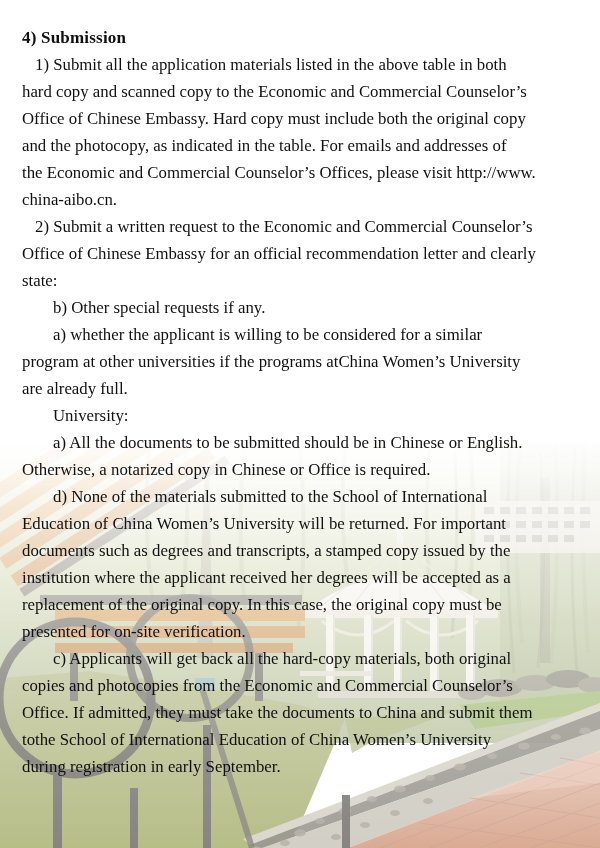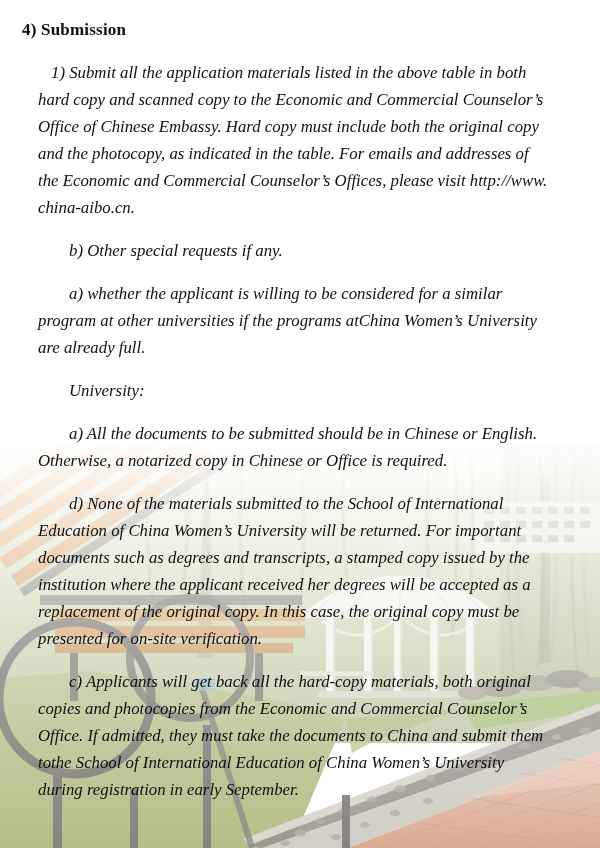--- a/index.html
+++ b/index.html
@@ -16,24 +16,24 @@
       rgba(255,255,255,0.90) 25px,
       rgba(255,255,255,0.78) 60px,
       rgba(255,255,255,0.66) 110px,
       rgba(255,255,255,0.54) 170px,
       rgba(255,255,255,0.45) 240px,
       rgba(255,255,255,0.38) 320px,
       rgba(255,255,255,0.33) 405px);}
 
   
   .content{position:absolute;left:0;top:0;width:600px;height:848px;
-           padding:16px 10px 0 22px;box-sizing:border-box;
+           padding:24px 10px 0 22px;box-sizing:border-box;
            font-size:16.8px;line-height:27px;color:#101010;z-index:3;}
   .content h1{margin:0;font-size:17px;font-weight:bold;line-height:27px;letter-spacing:0.2px;}
-  .content p{margin:16px;white-space:pre;font-style:italic;}
+  .content p{margin:0;white-space:pre;}
   .p-num{text-indent:13px;}
   .p-let{text-indent:31px;}
 </style>
 </head>
 <body>
 
 <div class="page">
 
   <div class="photo">
     <svg viewBox="0 0 600 405" preserveAspectRatio="none">
@@ -234,20 +234,23 @@
   <div class="photo-overlay"></div>
 
   <div class="content">
     <h1>4) Submission</h1>
     <p class="p-num">1) Submit all the application materials listed in the above table in both
 hard copy and scanned copy to the Economic and Commercial Counselor’s
 Office of Chinese Embassy. Hard copy must include both the original copy
 and the photocopy, as indicated in the table. For emails and addresses of
 the Economic and Commercial Counselor’s Offices, please visit http://www.
 china-aibo.cn.</p>
+    <p class="p-num">2) Submit a written request to the Economic and Commercial Counselor’s
+Office of Chinese Embassy for an official recommendation letter and clearly
+state:</p>
     <p class="p-let">b) Other special requests if any.</p>
     <p class="p-let">a) whether the applicant is willing to be considered for a similar
 program at other universities if the programs atChina Women’s University
 are already full.</p>
     <p class="p-let">University:</p>
     <p class="p-let">a) All the documents to be submitted should be in Chinese or English.
 Otherwise, a notarized copy in Chinese or Office is required.</p>
     <p class="p-let">d) None of the materials submitted to the School of International
 Education of China Women’s University will be returned. For important
 documents such as degrees and transcripts, a stamped copy issued by the

